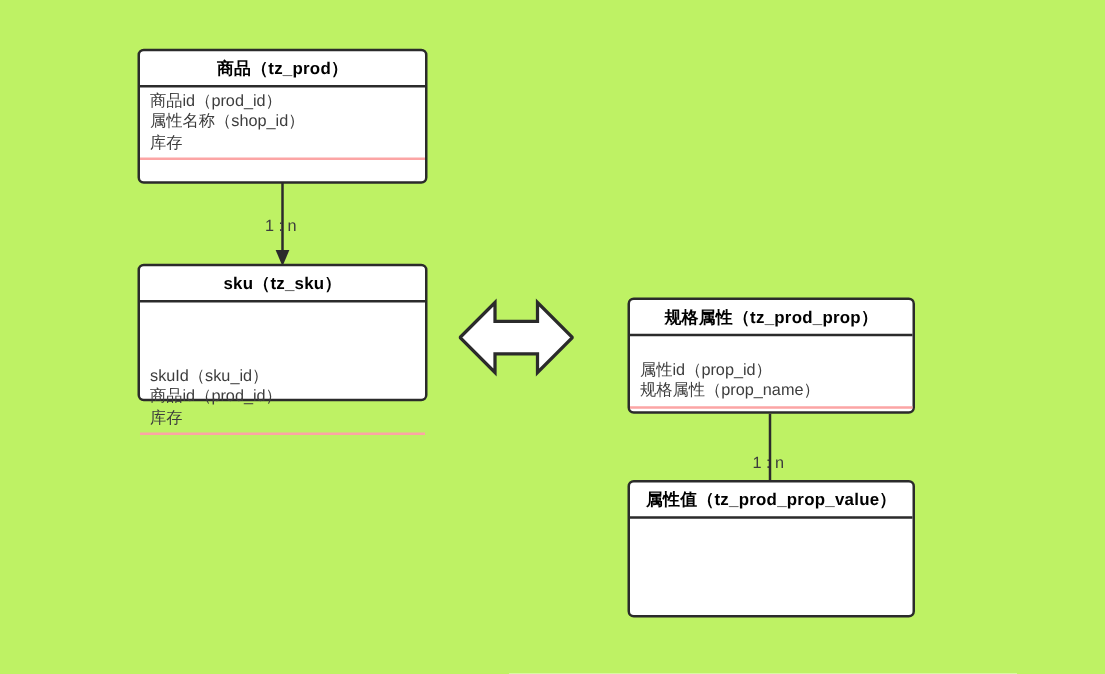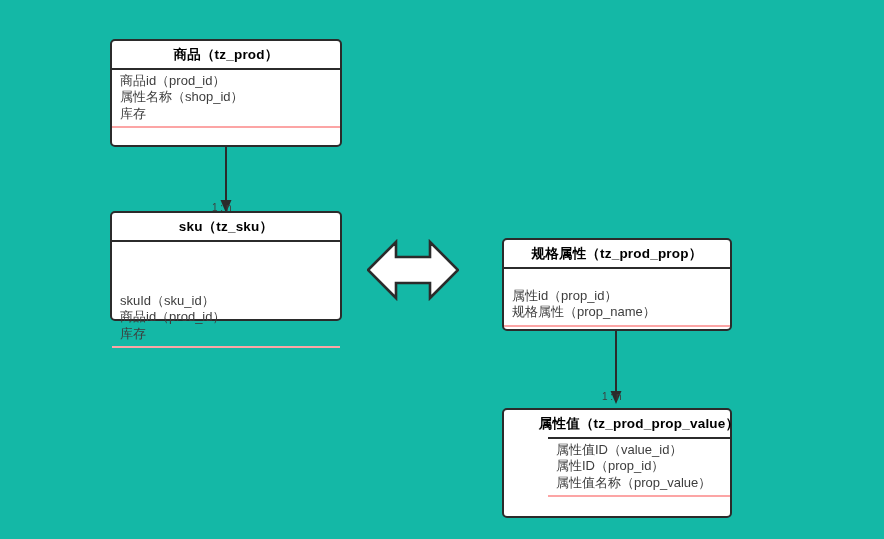--- a/index.html
+++ b/index.html
@@ -10,21 +10,21 @@
   }
   body {
     font-family: "Liberation Sans", "DejaVu Sans", sans-serif;
     color: #3d3d3d;
     -webkit-font-smoothing: antialiased;
   }
   #canvas {
     position: relative;
     width: 884px;
     height: 539px;
-    background: #14b8a6;
+    background: #bef264;
     overflow: hidden;
   }
 
   
   .entity {
     position: absolute;
     box-sizing: border-box;
     border: 2px solid #2b2b2b;
     border-radius: 5px;
     background: #ffffff;
@@ -66,25 +66,24 @@
   
   .connector {
     position: absolute;
   }
   .connector svg {
     display: block;
     overflow: visible;
   }
   .card-label {
     position: absolute;
-    font-size: 10px;
+    font-size: 13px;
     color: #3d3d3d;
     white-space: nowrap;
     line-height: 1;
-    margin-top: 29px;
   }
 
   
   .double-arrow {
     position: absolute;
   }
   .double-arrow svg { display: block; }
 </style>
 </head>
 <body>
@@ -135,23 +134,18 @@
   </div>
 
   <div class="connector" style="left:609px; top:331px; width:14px; height:74px;">
     <svg width="14" height="74" viewBox="0 0 14 74" aria-hidden="true">
       <line x1="7" y1="0" x2="7" y2="62" stroke="#2b2b2b" stroke-width="2"></line>
       <polygon points="7,73 1.5,60 12.5,60" fill="#2b2b2b"></polygon>
     </svg>
   </div>
   <div class="card-label" style="left:602px; top:363px;">1 : n</div>
 
-  <div class="entity" style="left:502px; top:408px; width:230px; height:110px;padding-left:44px;">
+  <div class="entity" style="left:502px; top:384px; width:230px; height:110px;">
     <div class="entity-title">属性值（tz_prod_prop_value）</div>
-    <div class="entity-fields">
-      <div class="field">属性值ID（value_id）</div>
-      <div class="field">属性ID（prop_id）</div>
-      <div class="field">属性值名称（prop_value）</div>
-    </div>
     <div class="entity-footer"></div>
   </div>
 
 </div>
 
 </body></html>

